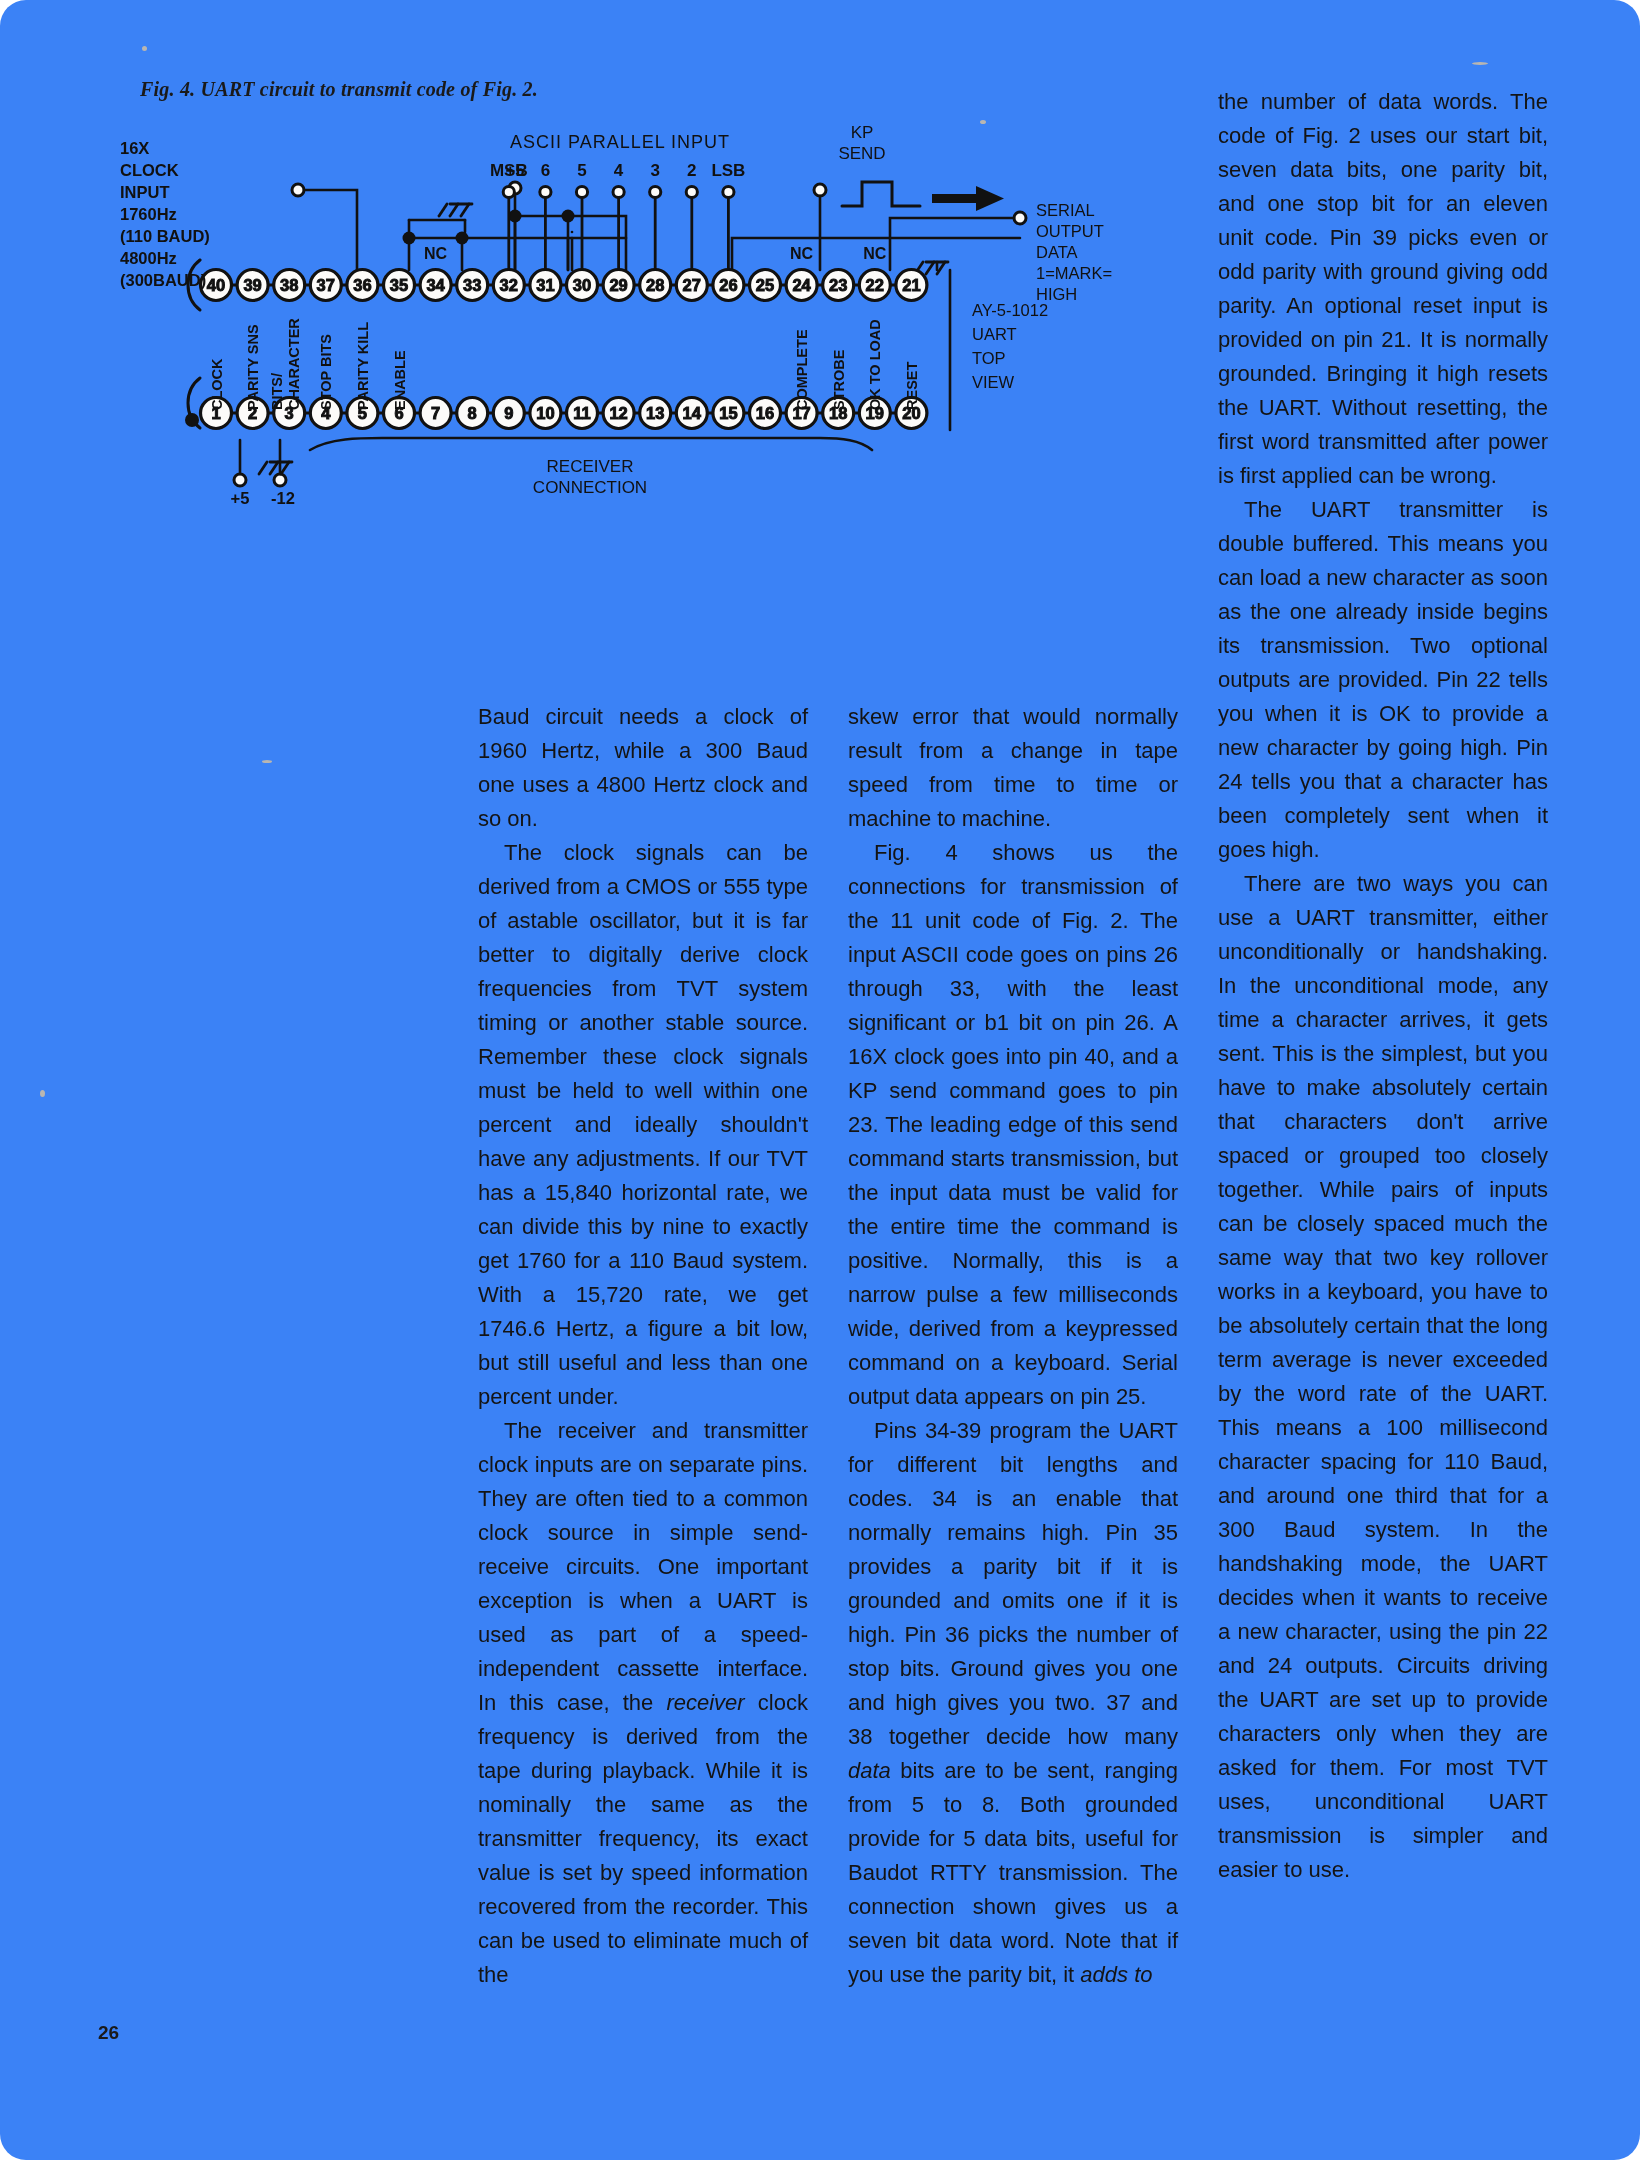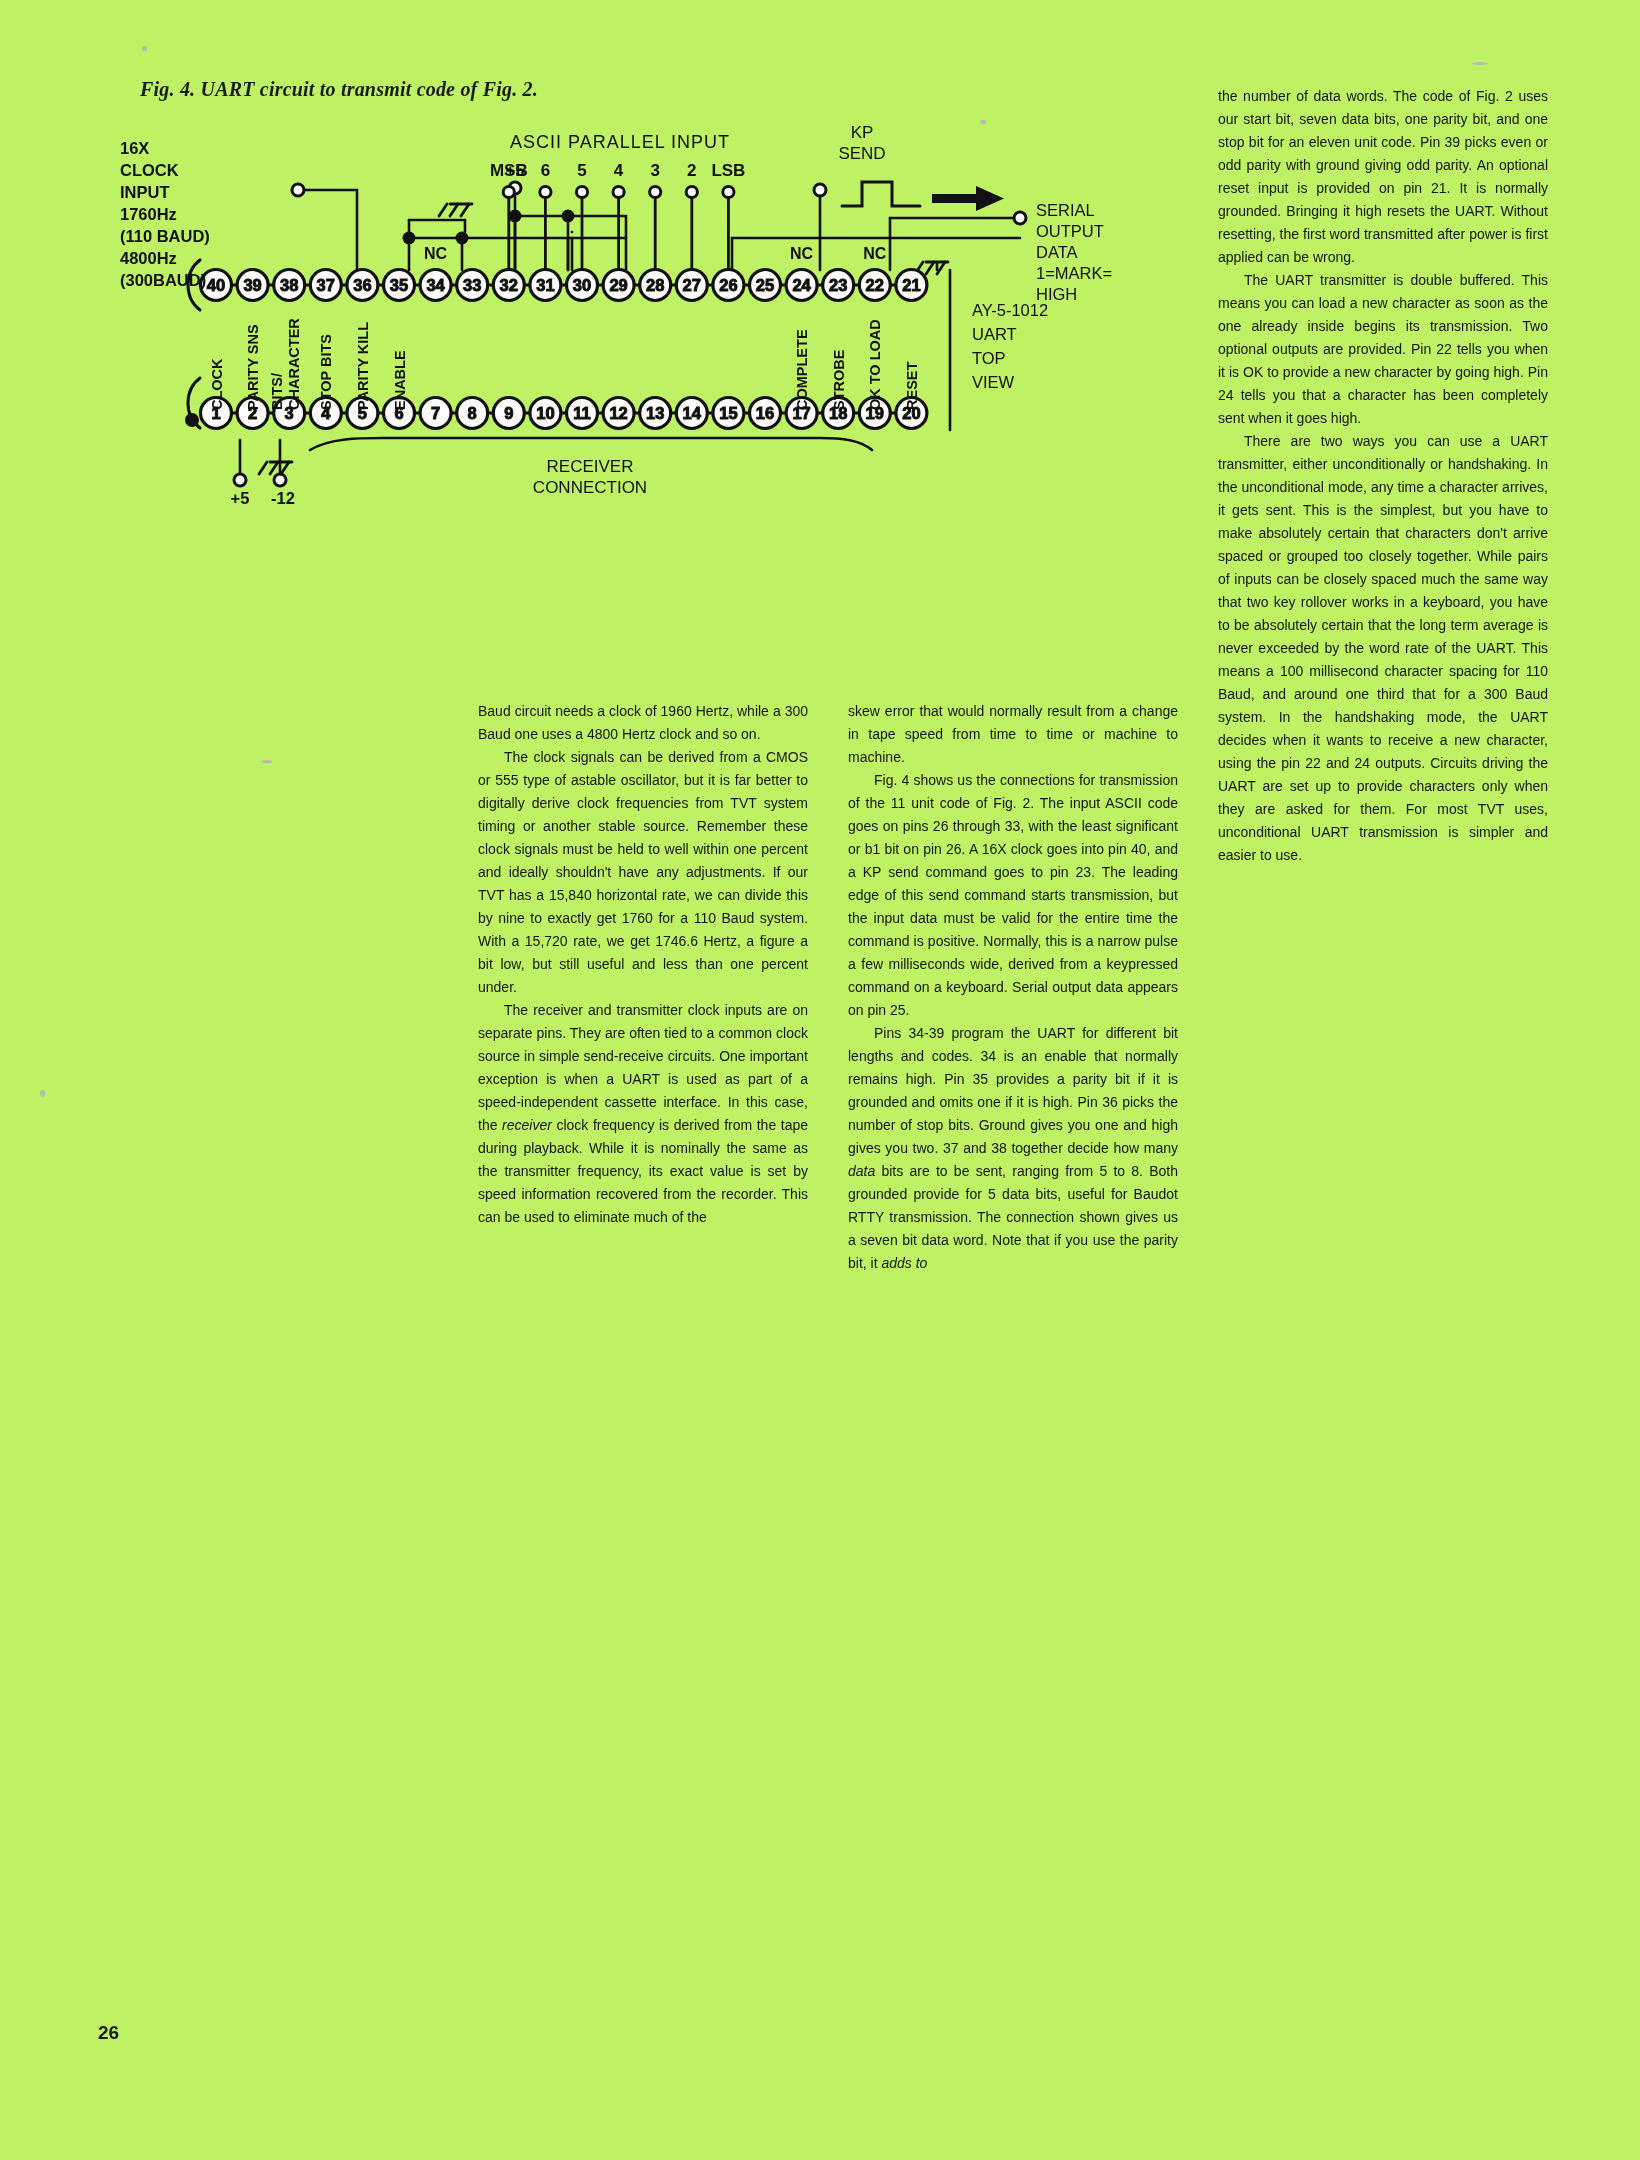--- a/index.html
+++ b/index.html
@@ -14,21 +14,22 @@
     font-family: "Liberation Sans", sans-serif;
     color: #1a1a1a;
     overflow: hidden;
   }
 
   .page {
     position: absolute;
     left: 0; top: 0;
     width: 1640px;
     height: 2160px;
-    background: #bef264;
+    background: #3b82f6;
+    border-radius: 26px;
   }
 
   
   .fig-caption {
     position: absolute;
     left: 140px;
     top: 78px;
     font-family: "Liberation Serif", serif;
     font-style: italic;
     font-weight: 700;
@@ -44,22 +45,22 @@
     top: 120px;
     width: 1060px;
     height: 420px;
   }
   .schematic svg { display: block; }
 
   
   .col {
     position: absolute;
     font-family: "Liberation Sans", sans-serif;
-    font-size: 14px;
-    line-height: 23px;
+    font-size: 22px;
+    line-height: 34px;
     text-align: justify;
     color: #141414;
   }
   .col p {
     margin: 0;
     text-indent: 26px;
   }
   .col p.noindent { text-indent: 0; }
   .col p em { font-style: italic; }
 

